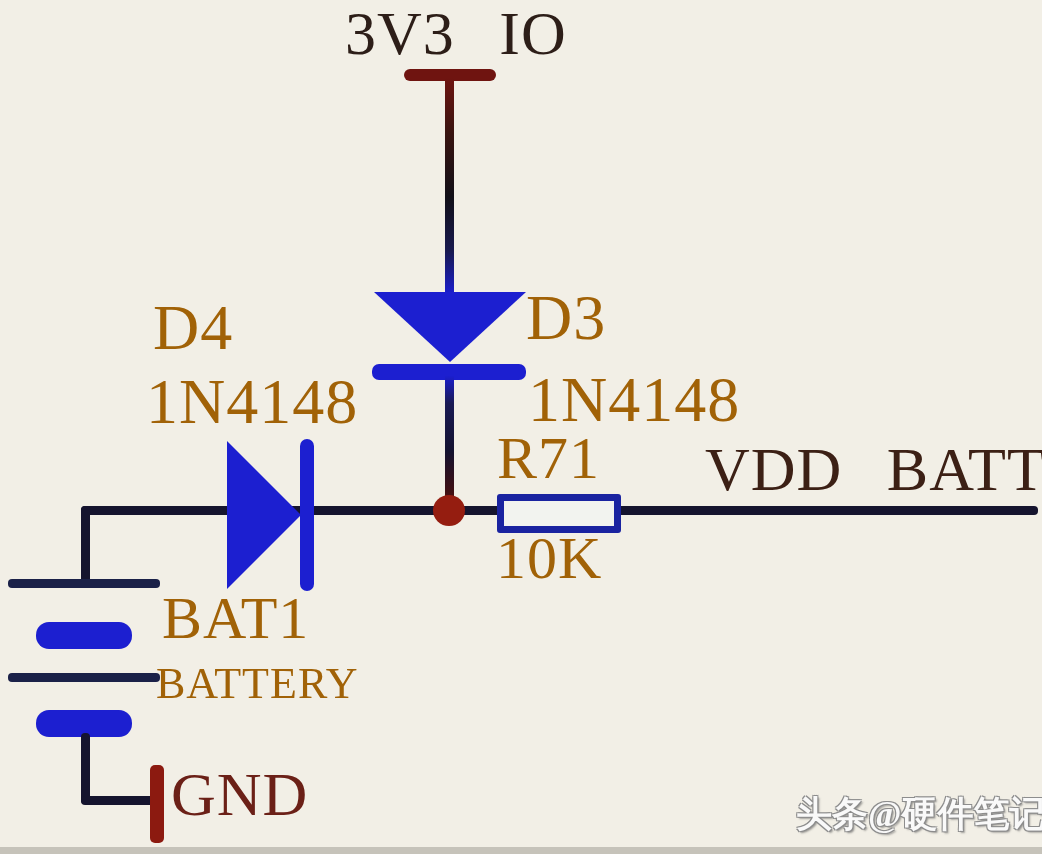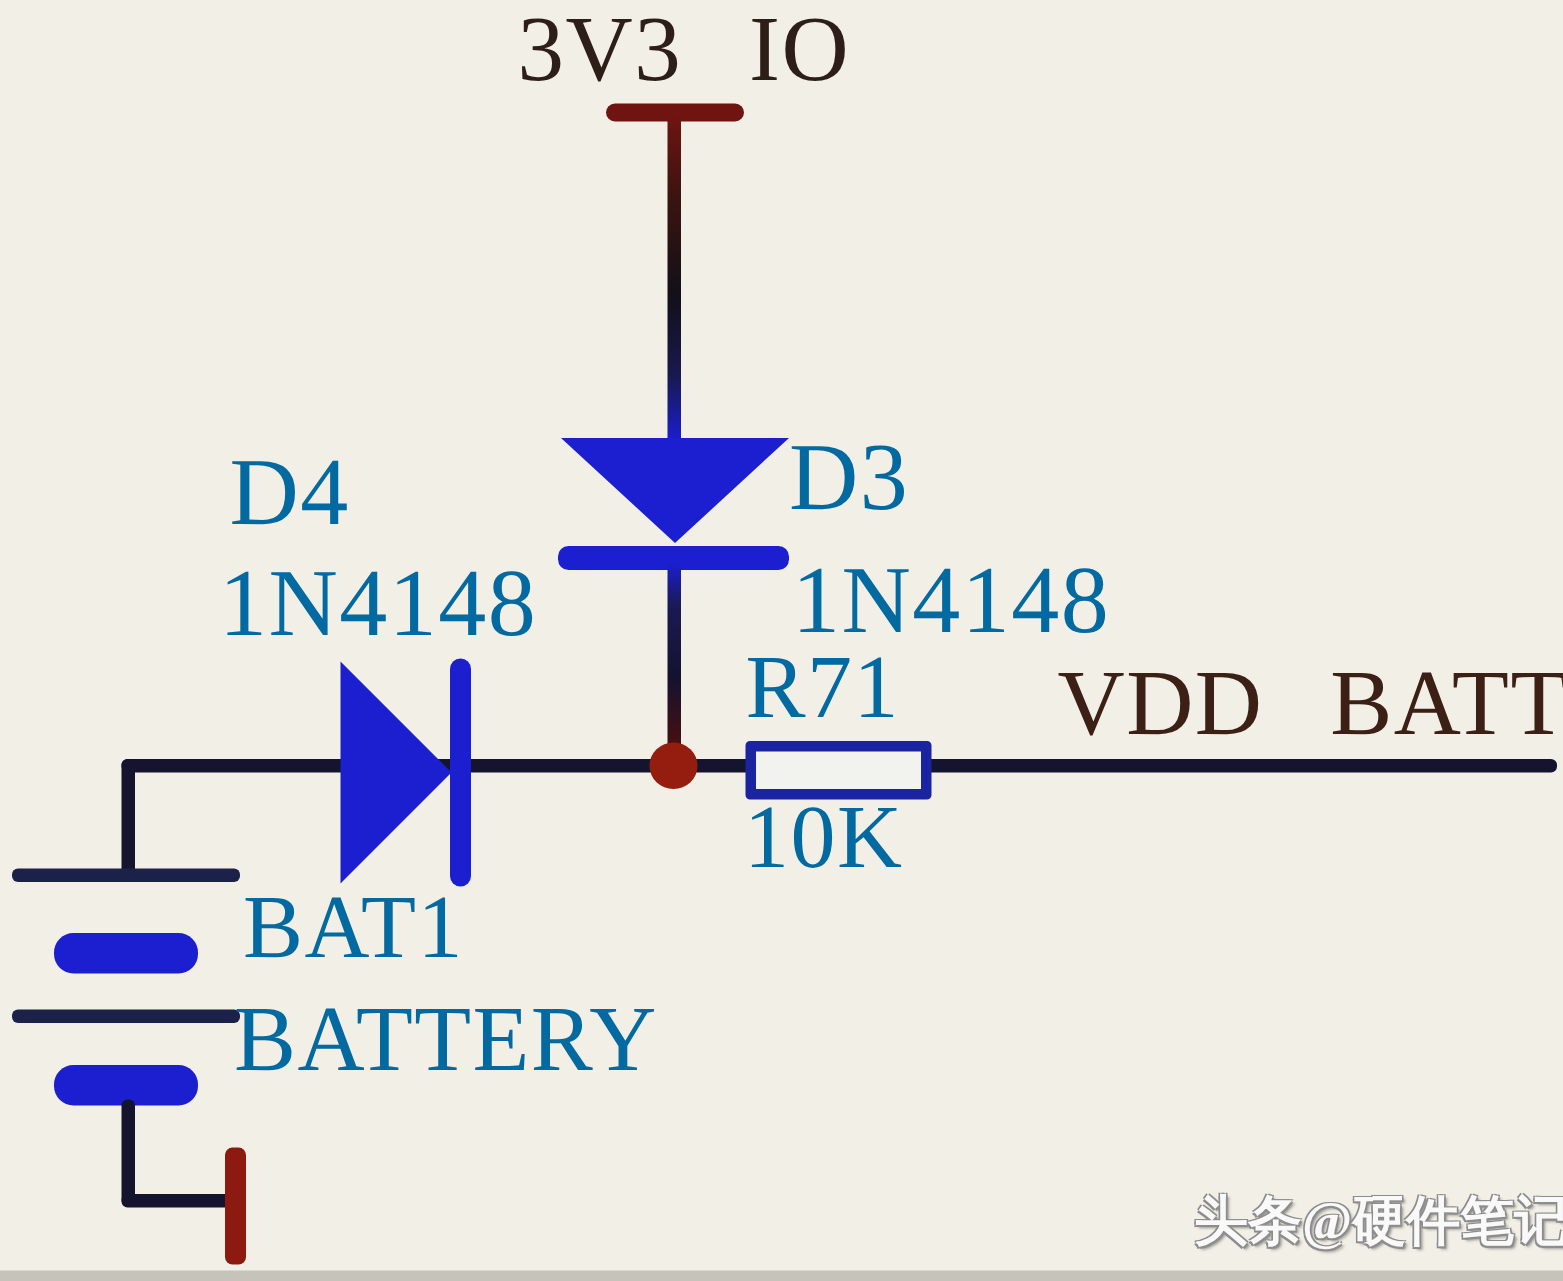--- a/index.html
+++ b/index.html
@@ -6,21 +6,21 @@
   #canvas{
     position:relative;
     width:1042px;height:854px;
     background:#f2efe6;
     overflow:hidden;
     font-family:"Liberation Serif","DejaVu Serif",serif;
   }
   .lbl{
     position:absolute;
     line-height:1;
-    color:#0369a1;
+    color:#a16207;
     white-space:nowrap;
     letter-spacing:1px;
   }
   .wire{position:absolute;background:#15142e;border-radius:4px;}
   
   .power-bar{
     position:absolute;left:404px;top:69px;width:92px;height:12px;
     background:#6f1410;border-radius:6px;
   }
   .vwire-top{
@@ -121,23 +121,24 @@
   <div class="lbl" style="left:496px;top:528px;font-size:60px;">10K</div>
 
   <div class="lbl maroon" style="left:666px;top:438px;font-size:62px;word-spacing:28px;">VDD BATT</div>
 
   <div class="wire" style="left:81px;top:506px;width:9px;height:79px;"></div>
   <div class="plate-long" style="top:579px;"></div>
   <div class="plate-short" style="top:622px;"></div>
   <div class="plate-long" style="top:673px;"></div>
   <div class="plate-short" style="top:710px;"></div>
   <div class="lbl" style="left:162px;top:588px;font-size:60px;text-align:center;">BAT1</div>
-  <div class="lbl" style="left:156px;top:662px;font-size:62px;">BATTERY</div>
+  <div class="lbl" style="left:156px;top:662px;font-size:44px;">BATTERY</div>
 
   <div class="wire" style="left:81px;top:733px;width:9px;height:71px;"></div>
   <div class="wire" style="left:81px;top:796px;width:76px;height:9px;"></div>
   <div class="gnd-bar"></div>
+  <div class="lbl gnd-text" style="left:171px;top:763px;font-size:62px;">GND</div>
 
 
   <div class="watermark">头条@硬件笔记本</div>
 
   <div class="bottom-strip"></div>
 </div>
 
 </body></html>

